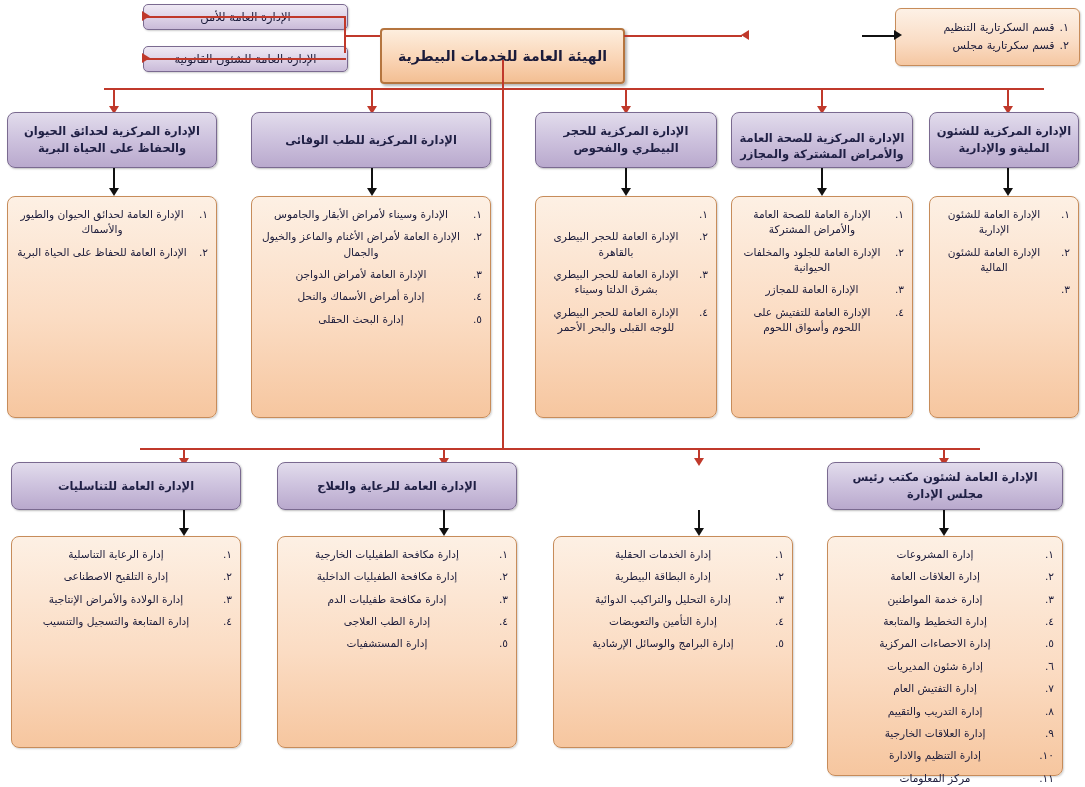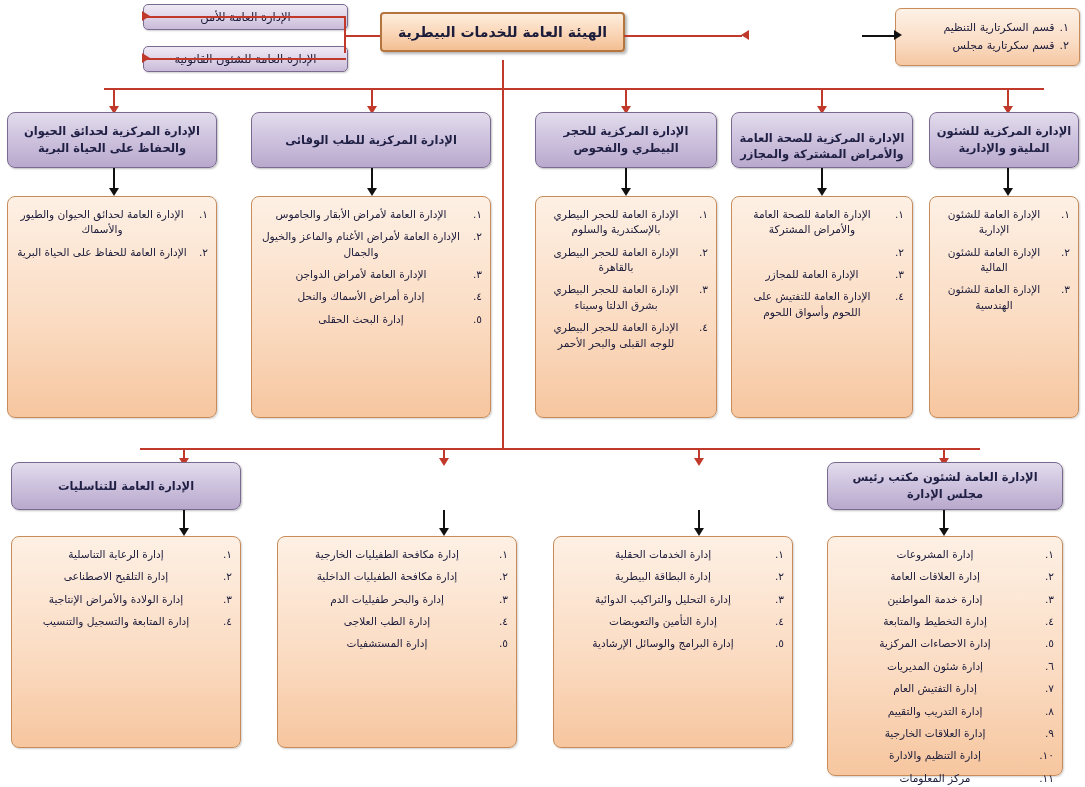--- a/index.html
+++ b/index.html
@@ -106,21 +106,21 @@
   .ar-down-blk{border-left:5px solid transparent;border-right:5px solid transparent;border-top:8px solid #111;}
   .ar-left{border-top:5px solid transparent;border-bottom:5px solid transparent;border-right:8px solid #c0392b;}
   .ar-right{border-top:5px solid transparent;border-bottom:5px solid transparent;border-left:8px solid #c0392b;}
   .ar-right-blk{border-top:5px solid transparent;border-bottom:5px solid transparent;border-left:8px solid #111;}
 </style>
 </head>
 <body>
 
 <div class="canvas">
 
-  <div class="box root" style="right:460px;top:12px;width:245px;height:40px;">
+  <div class="box root" style="right:460px;top:28px;width:245px;height:56px;">
     <span>الهيئة العامة للخدمات البيطرية</span>
   </div>
 
   <div class="box plain" style="right:737px;top:4px;width:205px;height:26px;">
     <span>الإدارة العامة للأمن</span>
   </div>
   <div class="box plain" style="right:737px;top:46px;width:205px;height:26px;">
     <span>الإدارة العامة للشئون القانونية</span>
   </div>
 
@@ -214,71 +214,70 @@
       <li>
           <span class="num">١.</span>
           <span class="txt">الإدارة العامة للشئون الإدارية</span>
         </li>
       <li>
           <span class="num">٢.</span>
           <span class="txt">الإدارة العامة للشئون المالية</span>
         </li>
       <li>
           <span class="num">٣.</span>
-          <span class="txt">الإدارة العامة للشئون الهندسية</span>
         </li>
     </ol>
   </div>
 
   <div class="box body center" style="right:172px;top:196px;width:182px;height:222px;">
     <ol>
       <li>
           <span class="num">١.</span>
           <span class="txt">الإدارة العامة للصحة العامة والأمراض المشتركة</span>
         </li>
       <li>
           <span class="num">٢.</span>
+          <span class="txt">الإدارة العامة للجلود والمخلفات الحيوانية</span>
         </li>
       <li>
           <span class="num">٣.</span>
           <span class="txt">الإدارة العامة للمجازر</span>
         </li>
       <li>
           <span class="num">٤.</span>
           <span class="txt">الإدارة العامة للتفتيش على اللحوم وأسواق اللحوم</span>
         </li>
     </ol>
   </div>
 
   <div class="box body center" style="right:368px;top:196px;width:182px;height:222px;">
     <ol>
       <li>
           <span class="num">١.</span>
-          <span class="txt">الإدارة العامة للحجر البيطري بالإسكندرية والسلوم</span>
         </li>
       <li>
           <span class="num">٢.</span>
           <span class="txt">الإدارة العامة للحجر البيطرى بالقاهرة</span>
         </li>
       <li>
           <span class="num">٣.</span>
           <span class="txt">الإدارة العامة للحجر البيطري بشرق الدلتا وسيناء</span>
         </li>
       <li>
           <span class="num">٤.</span>
           <span class="txt">الإدارة العامة للحجر البيطري للوجه القبلى والبحر الأحمر</span>
         </li>
     </ol>
   </div>
 
   <div class="box body center" style="right:594px;top:196px;width:240px;height:222px;">
     <ol>
       <li>
           <span class="num">١.</span>
-          <span class="txt">الإدارة العامة لأمراض الأبقار والجاموس</span>
+          <span class="txt">الإدارة وسيناء لأمراض الأبقار والجاموس</span>
         </li>
       <li>
           <span class="num">٢.</span>
           <span class="txt">الإدارة العامة لأمراض الأغنام والماعز والخيول والجمال</span>
         </li>
       <li>
           <span class="num">٣.</span>
           <span class="txt">الإدارة العامة لأمراض الدواجن</span>
         </li>
       <li>
@@ -301,20 +300,23 @@
       <li>
           <span class="num">٢.</span>
           <span class="txt">الإدارة العامة للحفاظ على الحياة البرية</span>
         </li>
     </ol>
   </div>
 
   <div class="box hdr" style="right:22px;top:462px;width:236px;height:48px;">
     <span>الإدارة العامة لشئون مكتب رئيس مجلس الإدارة</span>
   </div>
+  <div class="box hdr" style="right:568px;top:462px;width:240px;height:48px;">
+    <span>الإدارة العامة للرعاية والعلاج</span>
+  </div>
   <div class="box hdr" style="right:844px;top:462px;width:230px;height:48px;">
     <span>الإدارة العامة للتناسليات</span>
   </div>
 
   <div class="box body center" style="right:22px;top:536px;width:236px;height:240px;">
     <ol>
       <li>
           <span class="num">١.</span>
           <span class="txt">إدارة المشروعات</span>
         </li>
@@ -391,21 +393,21 @@
       <li>
           <span class="num">١.</span>
           <span class="txt">إدارة مكافحة الطفيليات الخارجية</span>
         </li>
       <li>
           <span class="num">٢.</span>
           <span class="txt">إدارة مكافحة الطفيليات الداخلية</span>
         </li>
       <li>
           <span class="num">٣.</span>
-          <span class="txt">إدارة والبحر طفيليات الدم</span>
+          <span class="txt">إدارة مكافحة طفيليات الدم</span>
         </li>
       <li>
           <span class="num">٤.</span>
           <span class="txt">إدارة الطب العلاجى</span>
         </li>
       <li>
           <span class="num">٥.</span>
           <span class="txt">إدارة المستشفيات</span>
         </li>
     </ol>

